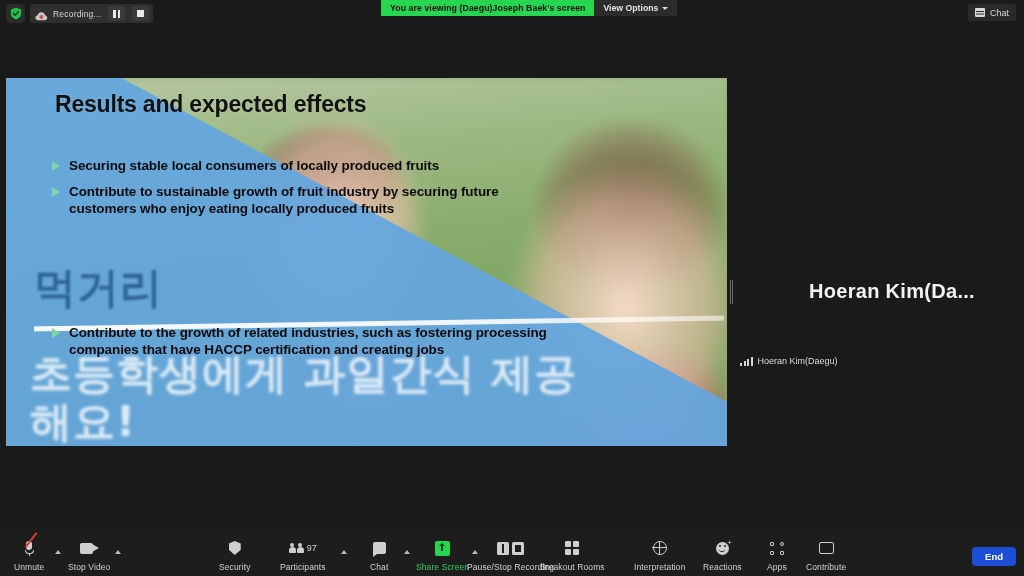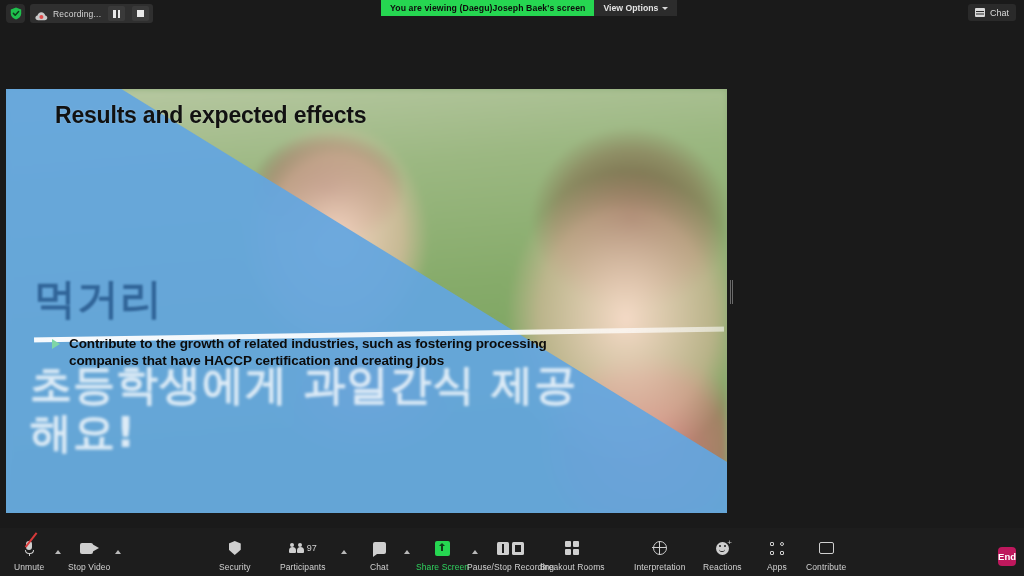--- a/index.html
+++ b/index.html
@@ -47,21 +47,21 @@
   .view-btn {
     position:absolute; right:8px; top:4px; height:17px;
     background:#2a2a2a; border-radius:3px; padding:0 7px;
     display:flex; align-items:center; gap:5px;
   }
   .view-btn-label { color:#d9d9d9; font-size:9px; }
   .view-grid-ic { width:10px; height:9px; background:#d9d9d9; position:relative; border-radius:1px; }
   .view-grid-ic::after{ content:""; position:absolute; left:1px; top:2.5px; width:8px; height:1px; background:#2a2a2a; box-shadow:0 2.5px 0 #2a2a2a; }
 
   
-  .share-area { position:absolute; left:6px; top:89px; width:721px; height:424px; overflow:hidden; background:#8fae7b; }
+  .share-area { position:absolute; left:6px; top:78px; width:721px; height:368px; overflow:hidden; background:#8fae7b; }
 
   
   .photo {
     position:absolute; inset:0;
     background:
       radial-gradient(ellipse 120px 150px at 330px 150px, rgba(247,214,196,.95) 0%, rgba(236,192,170,.6) 55%, rgba(0,0,0,0) 78%),
       radial-gradient(ellipse 95px 70px at 322px 100px, rgba(92,62,50,.92) 0%, rgba(120,85,66,.5) 60%, rgba(0,0,0,0) 82%),
       radial-gradient(ellipse 150px 185px at 620px 230px, rgba(250,220,203,.95) 0%, rgba(232,190,168,.55) 58%, rgba(0,0,0,0) 80%),
       radial-gradient(ellipse 120px 110px at 625px 130px, rgba(100,68,48,.88) 0%, rgba(130,95,70,.45) 62%, rgba(0,0,0,0) 84%),
       radial-gradient(ellipse 130px 120px at 640px 360px, rgba(232,120,135,.85) 0%, rgba(214,96,112,.45) 60%, rgba(0,0,0,0) 82%),
@@ -180,22 +180,22 @@
   .ic-react .e { position:absolute; top:3.5px; width:2px; height:2px; background:#1d1d1d; border-radius:50%; }
   .ic-react .e.l{left:3px;} .ic-react .e.r{left:8px;}
   .ic-react .m { position:absolute; left:3.5px; top:7.5px; width:6px; height:2.5px; border-bottom:1.6px solid #1d1d1d; border-radius:0 0 4px 4px; }
   .ic-react .plus { position:absolute; right:-3px; top:-3px; color:#cfcfcf; font-size:8px; line-height:8px; }
   .ic-apps { width:14px; height:13px; position:relative; }
   .ic-apps .o { position:absolute; width:4px; height:4px; border:1.4px solid #cfcfcf; border-radius:1px; }
   .ic-apps .o.a{left:0;top:0;} .ic-apps .o.b{right:0;top:0;border-radius:50%;}
   .ic-apps .o.c{left:0;bottom:0;} .ic-apps .o.d{right:0;bottom:0;}
   .ic-wb { width:15px; height:12px; border:1.6px solid #cfcfcf; border-radius:2px; }
   .end-btn {
-    position:absolute; right:8px; bottom:10px; background:#be185d; color:#fff;
-    font-size:9.5px; font-weight:bold; padding:4px 0; border-radius:4px;
+    position:absolute; right:8px; bottom:10px; background:#1d4ed8; color:#fff;
+    font-size:9.5px; font-weight:bold; padding:4px 13px; border-radius:4px;
   }
 </style>
 </head>
 <body>
 
 <div id="app">
 
   <div class="topbar">
 
     <div class="rec-group">
@@ -243,35 +243,55 @@
     <div class="photo"></div>
     <div class="blue-wedge"></div>
     <div class="white-rule"></div>
 
     <div class="kr-top">먹거리</div>
     <div class="kr-bottom">초등학생에게 과일간식 제공해요!</div>
 
     <div class="slide-title">Results and expected effects</div>
 
     <div class="bullets-a">
+      <div class="bullet">
+        <span class="tri"></span>
+        <span class="btext">Securing stable local consumers of locally produced fruits</span>
+      </div>
+      <div class="bullet">
+        <span class="tri"></span>
+        <span class="btext">Contribute to sustainable growth of fruit industry by securing future customers who enjoy eating locally produced fruits</span>
+      </div>
     </div>
 
     <div class="bullets-b">
       <div class="bullet">
         <span class="tri"></span>
         <span class="btext">Contribute to the growth of related industries, such as fostering processing companies that have HACCP certification and creating jobs</span>
       </div>
     </div>
   </div>
 
   <div class="drag-handle">
     <i style="left:0"></i>
       <i style="left:2px"></i>
   </div>
 
+  <div class="right-panel">
+    <div class="participant-name-big">Hoeran  Kim(Da...</div>
+    <div class="participant-tag">
+      <span class="sig-ic">
+          <i></i>
+          <i></i>
+          <i></i>
+          <i></i>
+        </span>
+      <span class="participant-tag-label">Hoeran Kim(Daegu)</span>
+    </div>
+  </div>
 
   <div class="toolbar">
 
     <div class="tool" style="left:14px">
       <span class="ic">
         <span class="ic-mic">
             <span class="cap"></span>
             <span class="base"></span>
             <span class="stem"></span>
             <span class="slash"></span>

